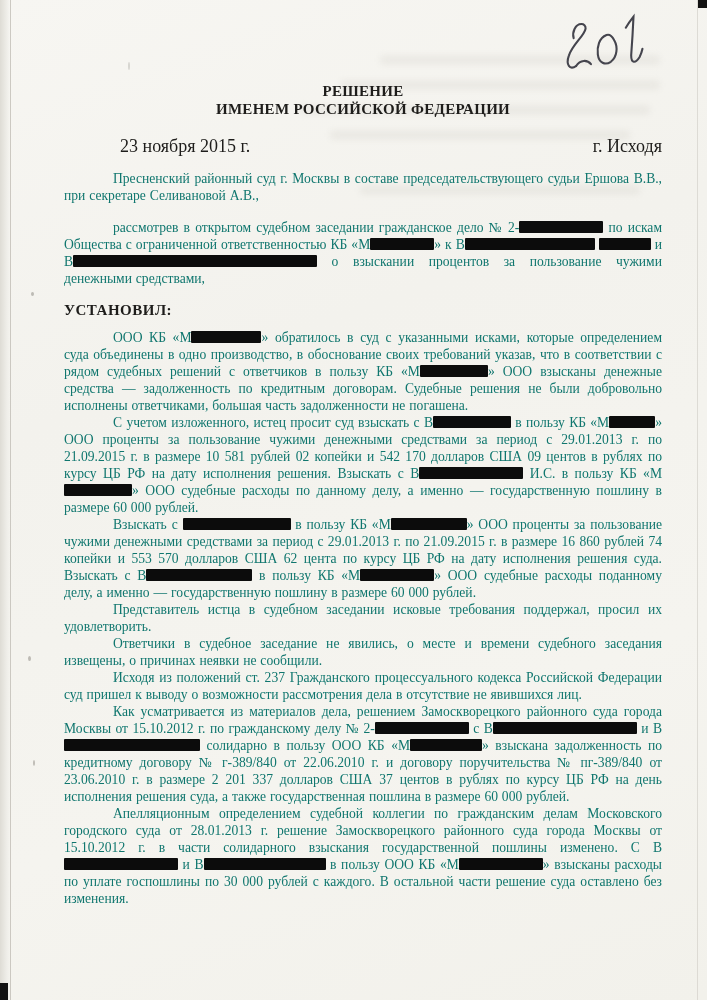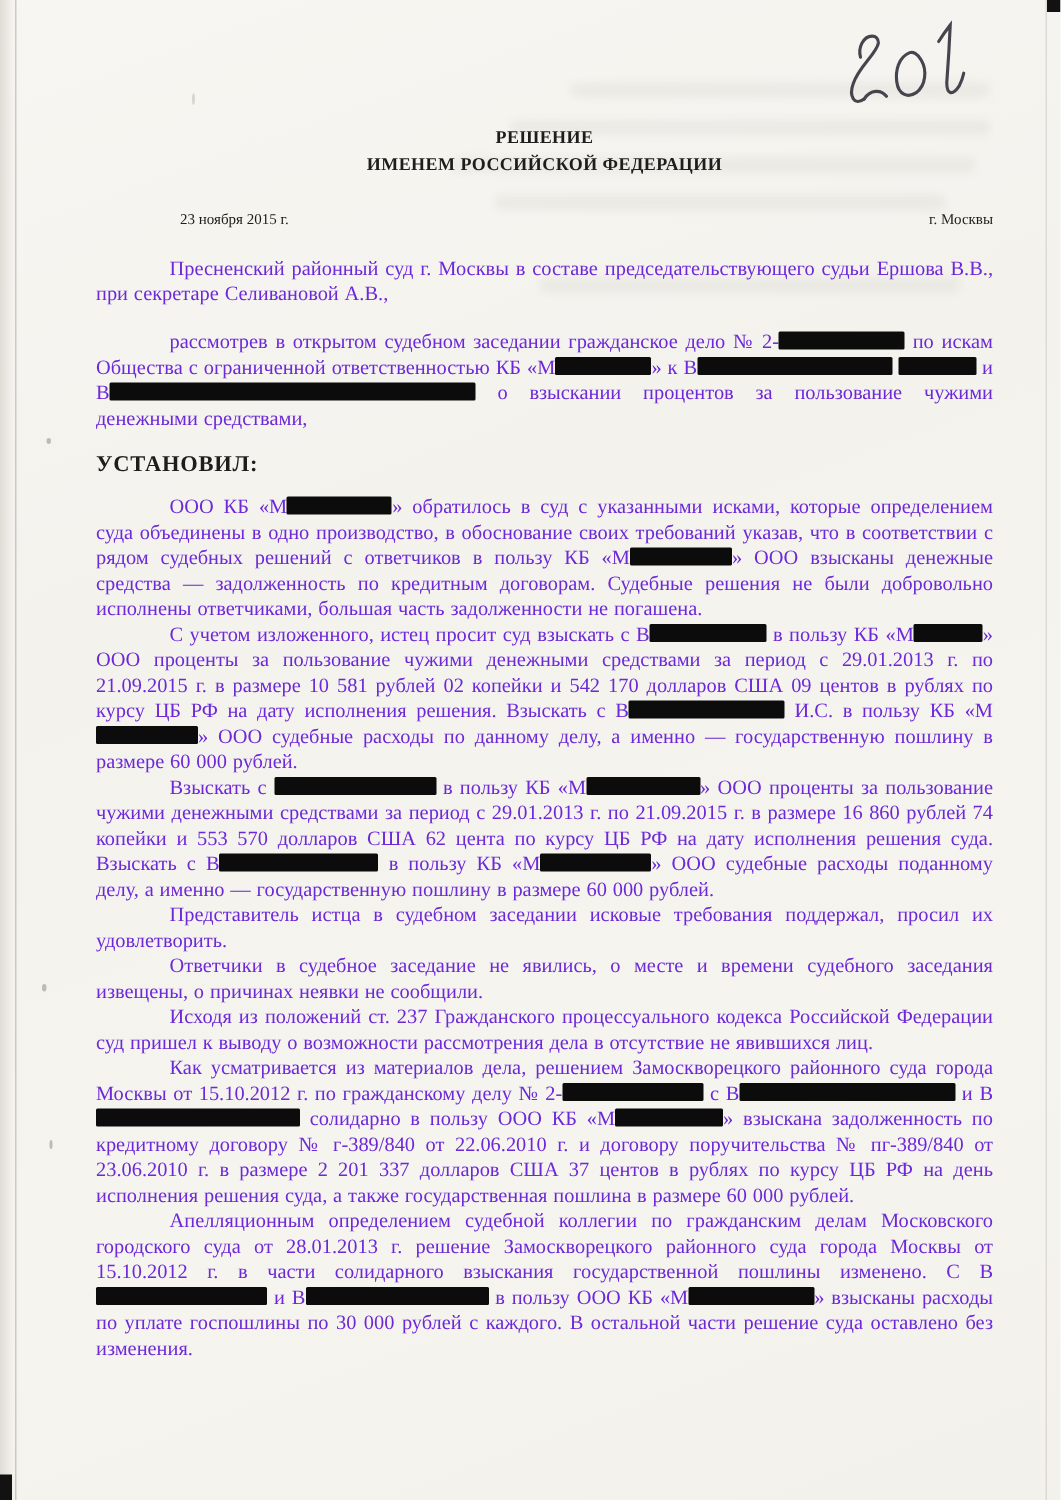--- a/index.html
+++ b/index.html
@@ -16,31 +16,31 @@
   .right-scan-line{position:absolute;left:697px;top:0;width:1px;height:1000px;background:#d7d5ce;opacity:.8;}
   .corner-mark-tr{position:absolute;right:0;top:0;width:9px;height:8px;background:#121212;}
   .corner-mark-bl{position:absolute;left:0;bottom:0;width:8px;height:17px;background:#121212;}
   .speck{position:absolute;background:#8f8c85;border-radius:50%;opacity:.55;}
   .smudge{position:absolute;background:#b9b6ad;filter:blur(3px);opacity:.16;border-radius:4px;}
   
   .handnum{position:absolute;left:560px;top:14px;width:96px;height:66px;transform:rotate(-7deg);}
   .handnum svg{width:100%;height:100%;}
   
   .doc{position:absolute;left:64px;top:82px;width:598px;}
-  .title-block{text-align:center;font-weight:bold;font-size:12px;line-height:18px;
+  .title-block{text-align:center;font-weight:bold;font-size:15px;line-height:18px;
     letter-spacing:.3px;margin-bottom:20px;}
-  .dateline{display:flex;justify-content:space-between;font-size:10px;line-height:17px;
+  .dateline{display:flex;justify-content:space-between;font-size:18px;line-height:17px;
     padding-left:56px;margin-bottom:15px;}
   .para{margin:0;text-align:justify;text-indent:49px;font-size:13.6px;line-height:17px;
     word-spacing:.5px;}
   .para + .para{margin-top:0;}
   .ustanovil{text-align:left;font-weight:bold;font-size:15px;letter-spacing:.5px;
     margin:15px 0 10px 0;line-height:17px;}
   .redact{display:inline-block;background:#0c0c0c;height:12px;vertical-align:-1px;border-radius:1px;}
-  .text-run{color:#6d28d9;}
+  .text-run{color:#0f766e;}
 </style>
 </head>
 <body>
 
 <div class="edge-shade-left"></div>
 <div class="fold-line"></div>
 <div class="right-scan-line"></div>
 <div class="corner-mark-tr"></div>
 <div class="corner-mark-bl"></div>
 <div class="speck" style="left:31px;top:292px;width:3px;height:4px;"></div>
@@ -65,21 +65,21 @@
 </div>
 
 <div class="doc">
   <div class="title-block">
     <div>РЕШЕНИЕ</div>
     <div>ИМЕНЕМ РОССИЙСКОЙ ФЕДЕРАЦИИ</div>
   </div>
 
   <div class="dateline">
     <span>23 ноября 2015 г.</span>
-    <span>г. Москвы</span>
+    <span>г. Исходя</span>
   </div>
 
   <div id="intro-paragraphs">
       <p class="para"><span class="text-run">Пресненский районный суд г. Москвы в составе председательствующего судьи Ершова В.В., при секретаре Селивановой А.В.,</span></p>
       <p class="para" style="margin-top: 15px;"><span class="text-run">рассмотрев в открытом судебном заседании гражданское дело № 2-</span><span class="redact" style="width: 84px;"></span><span class="text-run"> по искам Общества с ограниченной ответственностью КБ «М</span><span class="redact" style="width: 64px;"></span><span class="text-run">» к В</span><span class="redact" style="width: 130px;"></span><span class="text-run"> </span><span class="redact" style="width: 52px;"></span><span class="text-run"> и В</span><span class="redact" style="width: 244px;"></span><span class="text-run"> о взыскании процентов за пользование чужими денежными средствами,</span></p>
     </div>
 
   <div class="ustanovil">УСТАНОВИЛ:</div>
 
   <div id="body-paragraphs">

